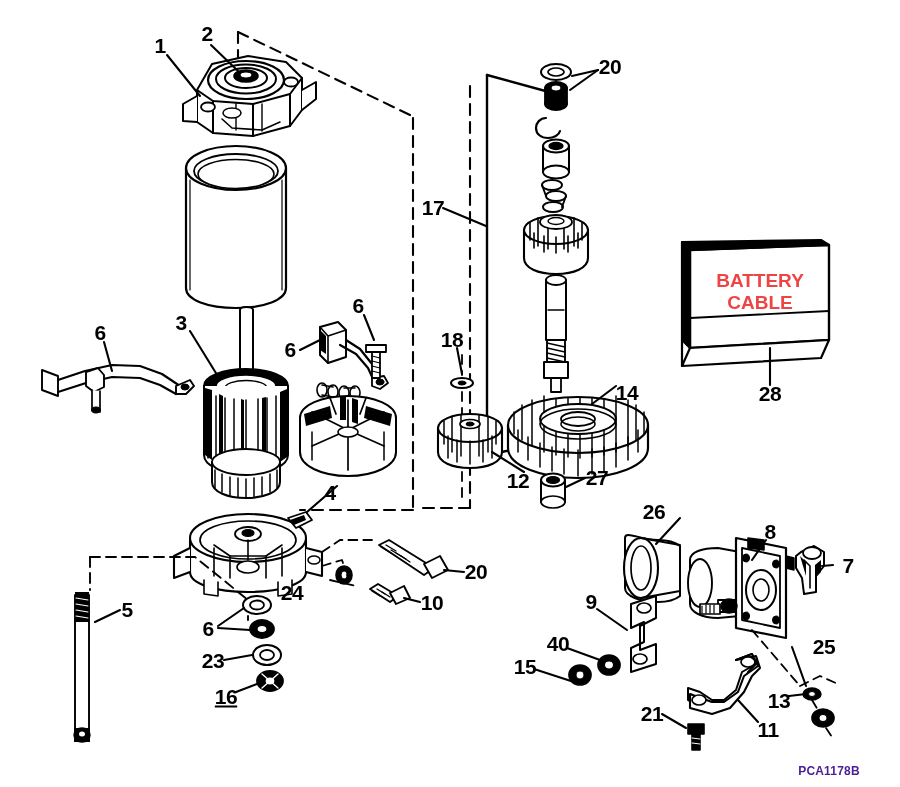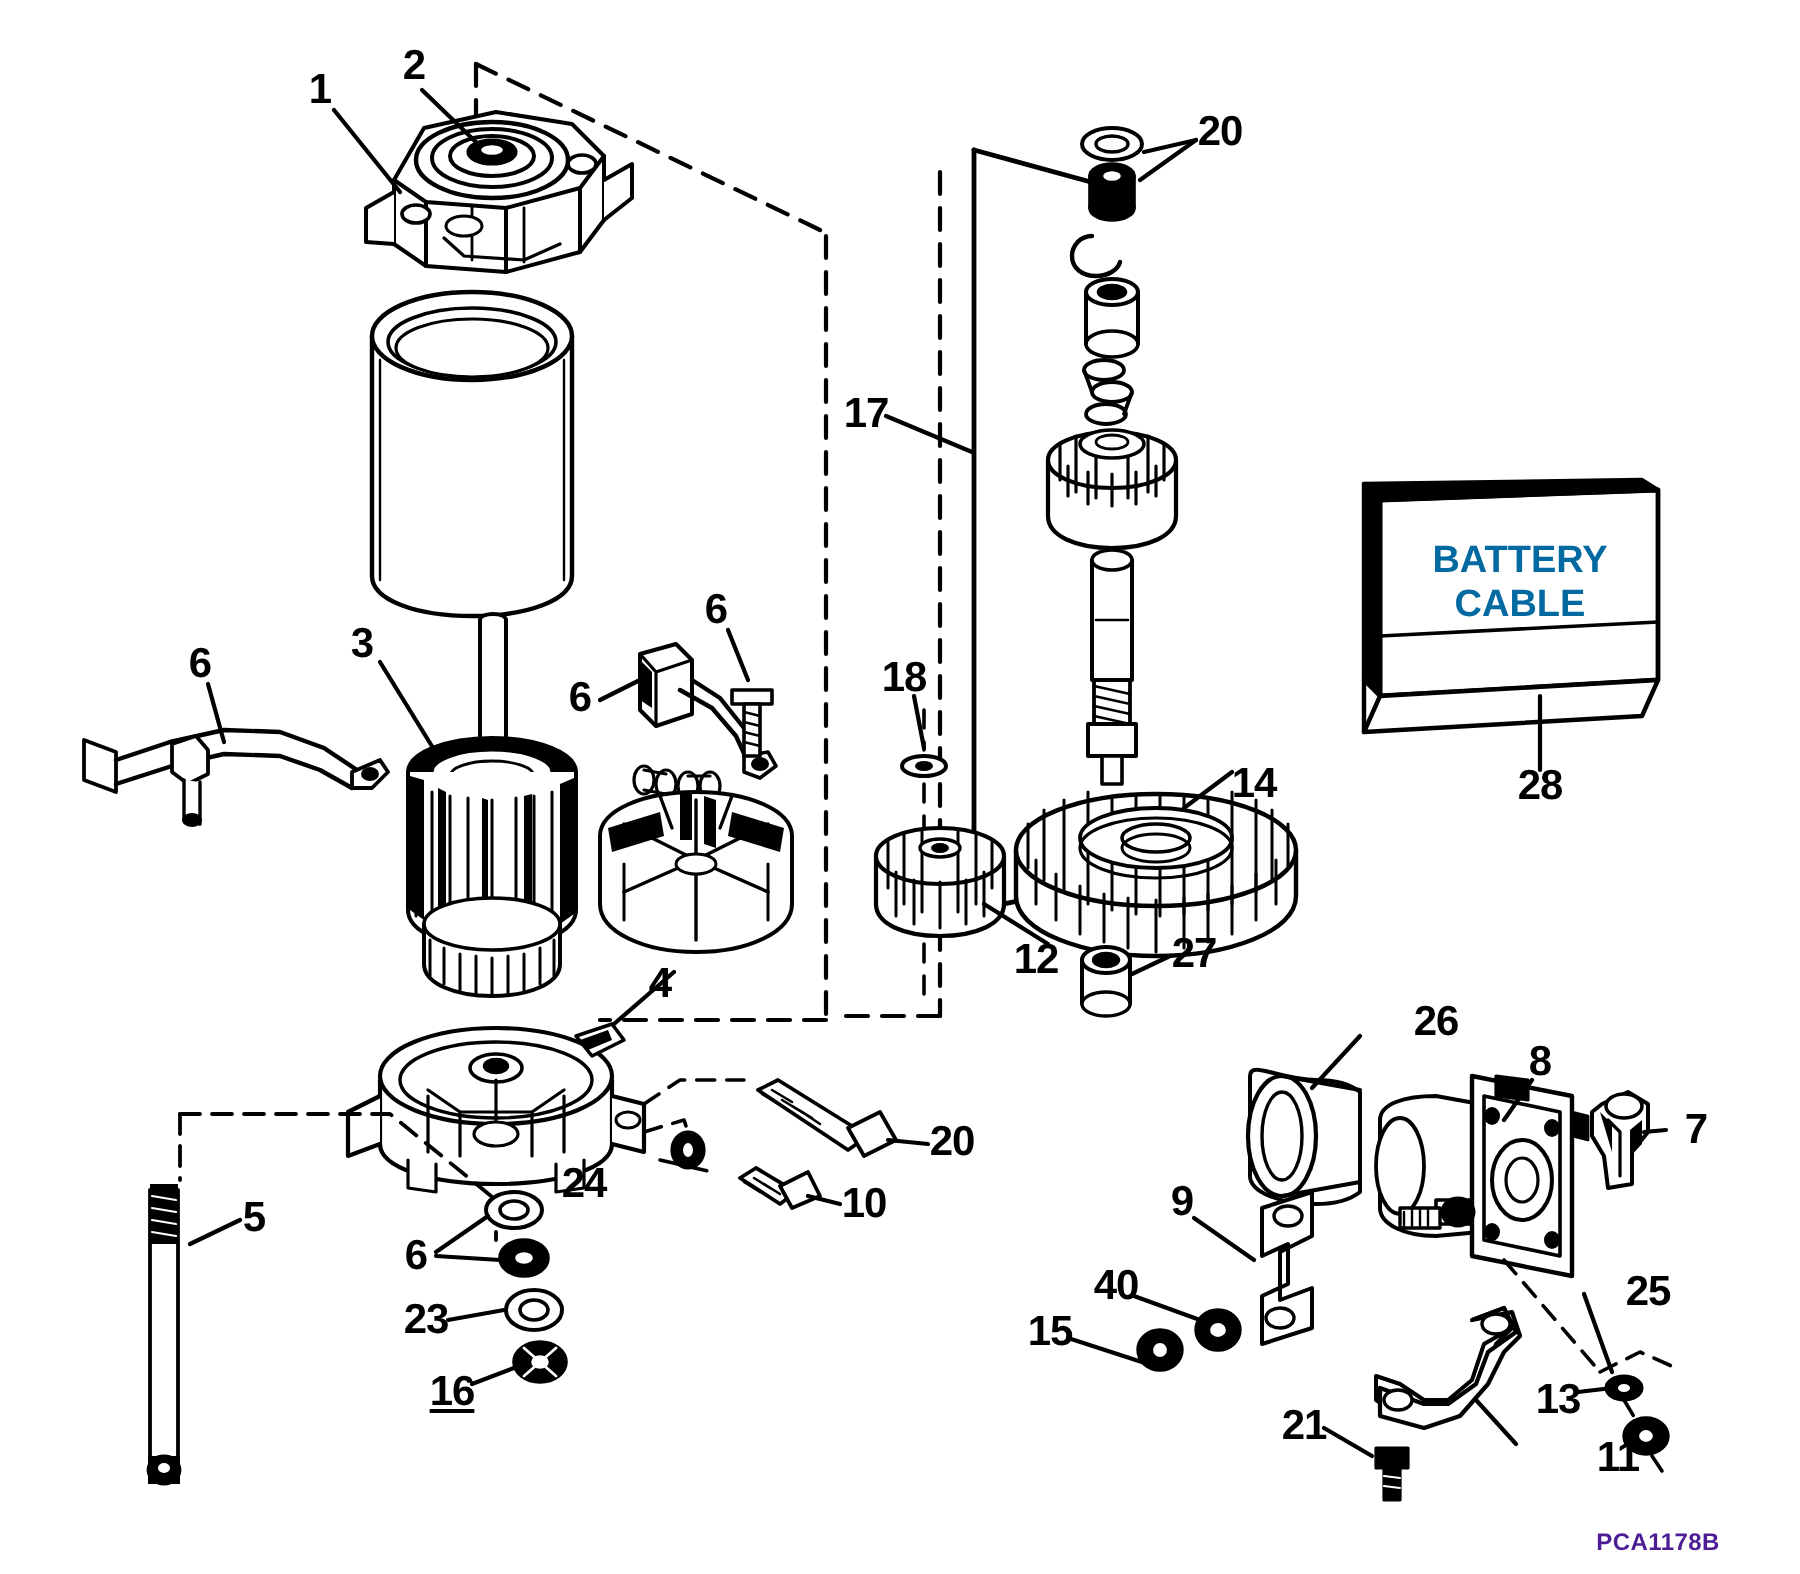--- a/index.html
+++ b/index.html
@@ -6,21 +6,21 @@
   html,body{margin:0;padding:0;background:#ffffff;}
   body{width:900px;height:787px;overflow:hidden;
        font-family:"Liberation Sans",sans-serif;color:#000;}
   #stage{position:relative;width:900px;height:787px;background:#fff;}
   #art{position:absolute;left:0;top:0;width:900px;height:787px;}
   .callout{position:absolute;font-family:"Liberation Sans",sans-serif;
            font-weight:bold;font-size:21px;line-height:1;color:#000;
            white-space:nowrap;transform:translate(-50%,-50%);
            letter-spacing:-0.5px;}
   .boxlabel{position:absolute;font-family:"Liberation Sans",sans-serif;
-            font-weight:bold;font-size:19px;line-height:1.15;color:#0369a1;
+            font-weight:bold;font-size:19px;line-height:1.15;color:#ef4444;
             text-align:center;white-space:pre;transform:translate(-50%,-50%);}
   #refcode{position:absolute;left:829px;top:771px;
            font-family:"Liberation Sans",sans-serif;font-weight:bold;
            font-size:12px;letter-spacing:0.2px;color:#4c1d95;
            transform:translate(-50%,-50%);}
 </style>
 </head>
 <body>
 
 <div id="stage">
@@ -574,36 +574,36 @@
       <div class="callout" style="left: 330px; top: 492px;">4</div>
       <div class="callout" style="left: 127px; top: 609px;">5</div>
       <div class="callout" style="left: 100px; top: 332px;">6</div>
       <div class="callout" style="left: 290px; top: 349px;">6</div>
       <div class="callout" style="left: 358px; top: 305px;">6</div>
       <div class="callout" style="left: 208px; top: 628px;">6</div>
       <div class="callout" style="left: 848px; top: 565px;">7</div>
       <div class="callout" style="left: 770px; top: 531px;">8</div>
       <div class="callout" style="left: 591px; top: 601px;">9</div>
       <div class="callout" style="left: 432px; top: 602px;">10</div>
-      <div class="callout" style="left: 768px; top: 729px; margin-left: 41px;">11</div>
+      <div class="callout" style="left: 768px; top: 729px;">11</div>
       <div class="callout" style="left: 518px; top: 480px;">12</div>
       <div class="callout" style="left: 779px; top: 700px;">13</div>
       <div class="callout" style="left: 627px; top: 379px; margin-top: 13px;">14</div>
       <div class="callout" style="left: 525px; top: 666px;">15</div>
       <div class="callout" style="left: 226px; top: 696px; text-decoration: underline;">16</div>
       <div class="callout" style="left: 433px; top: 207px;">17</div>
       <div class="callout" style="left: 452px; top: 339px;">18</div>
       <div class="callout" style="left: 476px; top: 571px;">20</div>
       <div class="callout" style="left: 610px; top: 66px;">20</div>
       <div class="callout" style="left: 652px; top: 713px;">21</div>
       <div class="callout" style="left: 558px; top: 643px;">40</div>
       <div class="callout" style="left: 213px; top: 660px;">23</div>
       <div class="callout" style="left: 292px; top: 592px;">24</div>
       <div class="callout" style="left: 824px; top: 646px;">25</div>
-      <div class="callout" style="left: 718px; top: 511px;">26</div>
+      <div class="callout" style="left: 654px; top: 511px;">26</div>
       <div class="callout" style="left: 597px; top: 477px;">27</div>
       <div class="callout" style="left: 770px; top: 393px;">28</div>
     </div>
 
   <div class="boxlabel" style="left:760px; top:292px;">BATTERY
 CABLE</div>
 
   <div id="refcode">PCA1178B</div>
 
 </div>

